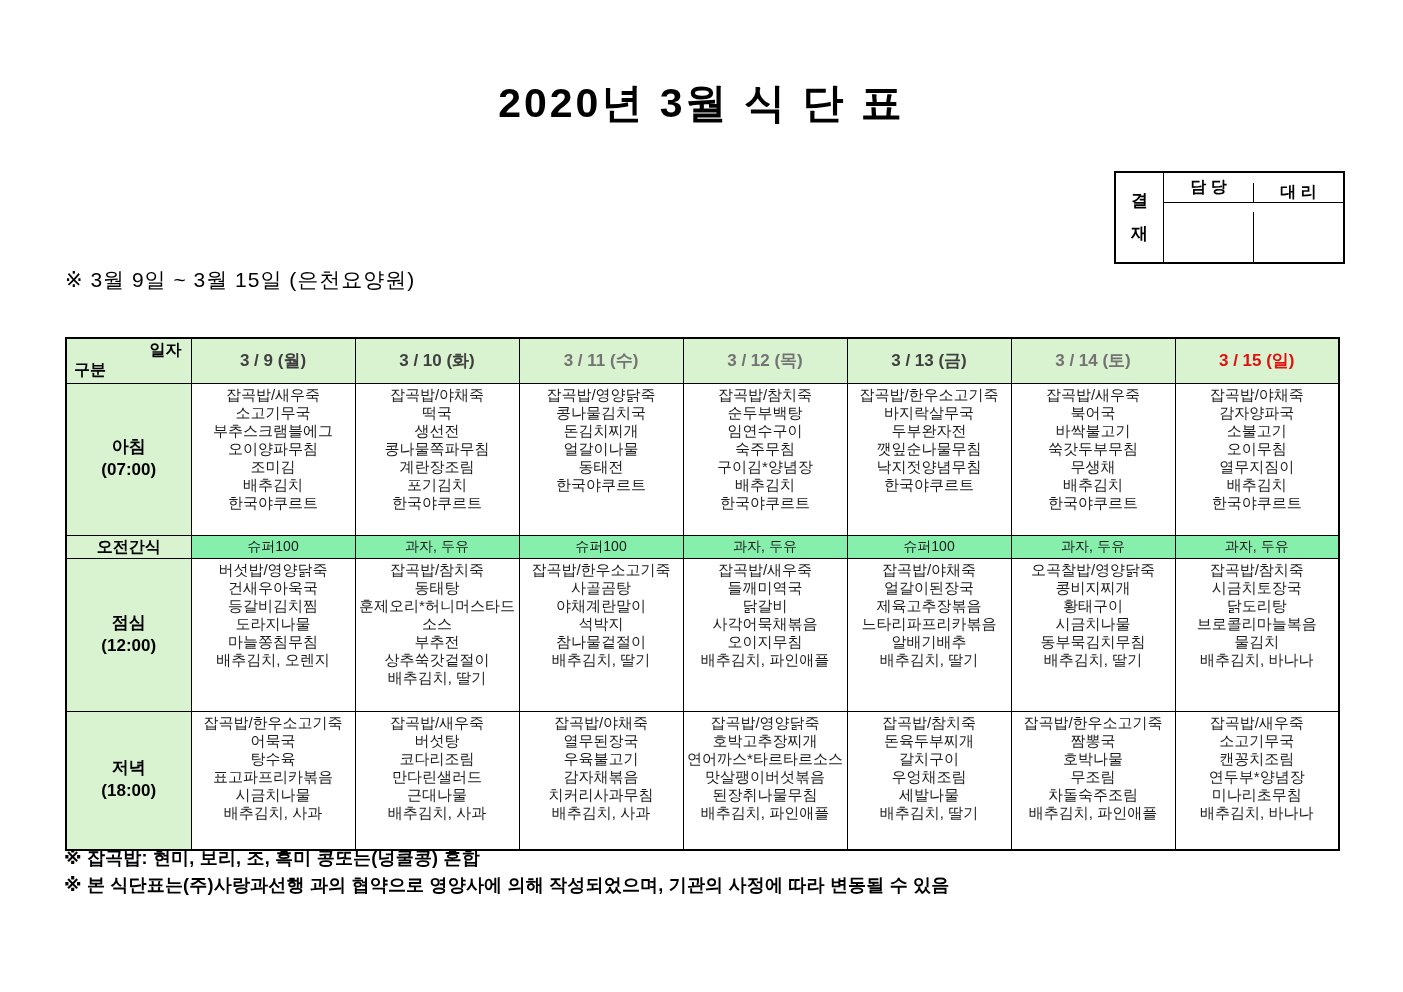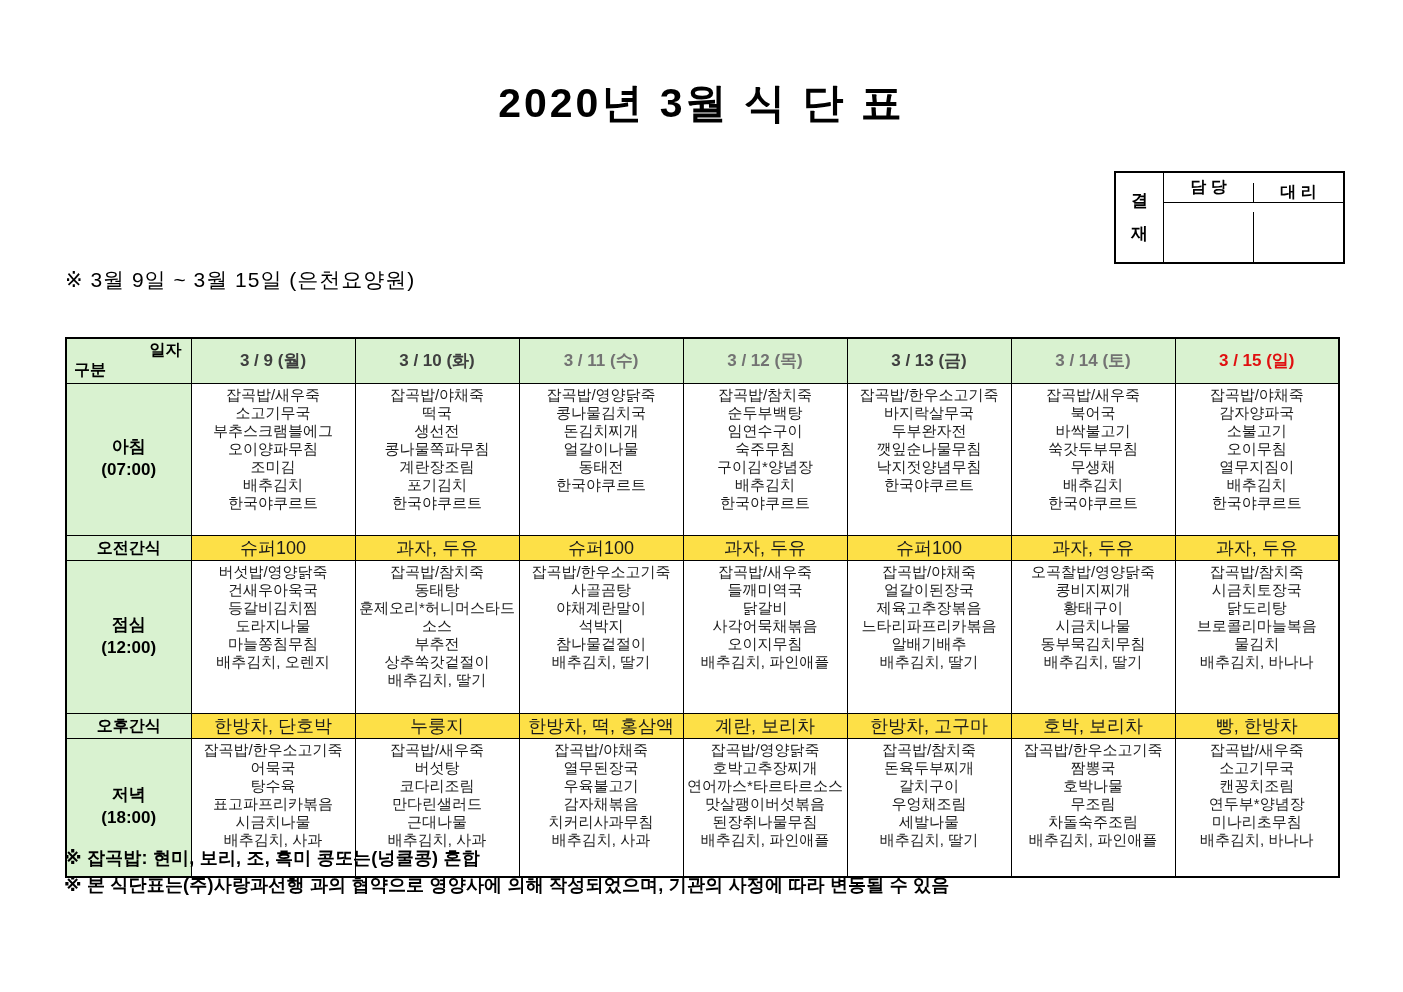--- a/index.html
+++ b/index.html
@@ -40,21 +40,21 @@
     background-image:linear-gradient(to bottom right,
       transparent calc(50% - 1px), #000 calc(50% - 1px) calc(50% + 1px), transparent calc(50% + 1px)); }
   .corner-top { position:absolute; top:1px; right:9px; font-size:16px; font-weight:bold; }
   .corner-bottom { position:absolute; bottom:2px; left:7px; font-size:16px; font-weight:bold; }
   .label-cell { background:#d9f2d0; text-align:center; font-weight:bold; font-size:17px;
                 vertical-align:middle; line-height:1.35; }
   .meal-cell { background:#fff; vertical-align:middle; padding:2px 1px; }
   .meal-items { display:flex; flex-direction:column; justify-content:flex-start;
                 align-items:center; }
   .menu-item { font-size:15px; line-height:1.2; white-space:nowrap; color:#1a1a1a; }
-  .snack-row td { background:#fde047; text-align:center; font-size:18px; color:#1a1a1a; }
+  .snack-row td { background:#86efac; text-align:center; font-size:14px; color:#1a1a1a; }
   .snack-row td.snack-label { background:#d9f2d0; font-weight:bold; font-size:16px; color:#000; }
 
   .footnotes { position:absolute; left:64px; top:845px; font-size:18px; font-weight:bold;
                line-height:1.5; letter-spacing:0.2px; }
 </style>
 </head>
 <body>
 
 <div class="page">
 
@@ -265,30 +265,20 @@
               <div class="meal-items" style="height:147px">
                 <div class="menu-item">잡곡밥/참치죽</div>
                 <div class="menu-item">시금치토장국</div>
                 <div class="menu-item">닭도리탕</div>
                 <div class="menu-item">브로콜리마늘복음</div>
                 <div class="menu-item">물김치</div>
                 <div class="menu-item">배추김치, 바나나</div>
               </div>
             </td>
           </tr>
-          <tr class="snack-row" style="height:23px">
-            <td class="label-cell snack-label">오후간식</td>
-            <td class="snack-cell">한방차, 단호박</td>
-            <td class="snack-cell">누룽지</td>
-            <td class="snack-cell">한방차, 떡, 홍삼액</td>
-            <td class="snack-cell">계란, 보리차</td>
-            <td class="snack-cell">한방차, 고구마</td>
-            <td class="snack-cell">호박, 보리차</td>
-            <td class="snack-cell">빵, 한방차</td>
-          </tr>
           <tr class="meal-row" style="height:139px">
             <td class="label-cell">
               <div>저녁</div>
               <div class="time">(18:00)</div>
             </td>
             <td class="meal-cell">
               <div class="meal-items" style="height:133px">
                 <div class="menu-item">잡곡밥/한우소고기죽</div>
                 <div class="menu-item">어묵국</div>
                 <div class="menu-item">탕수육</div>

